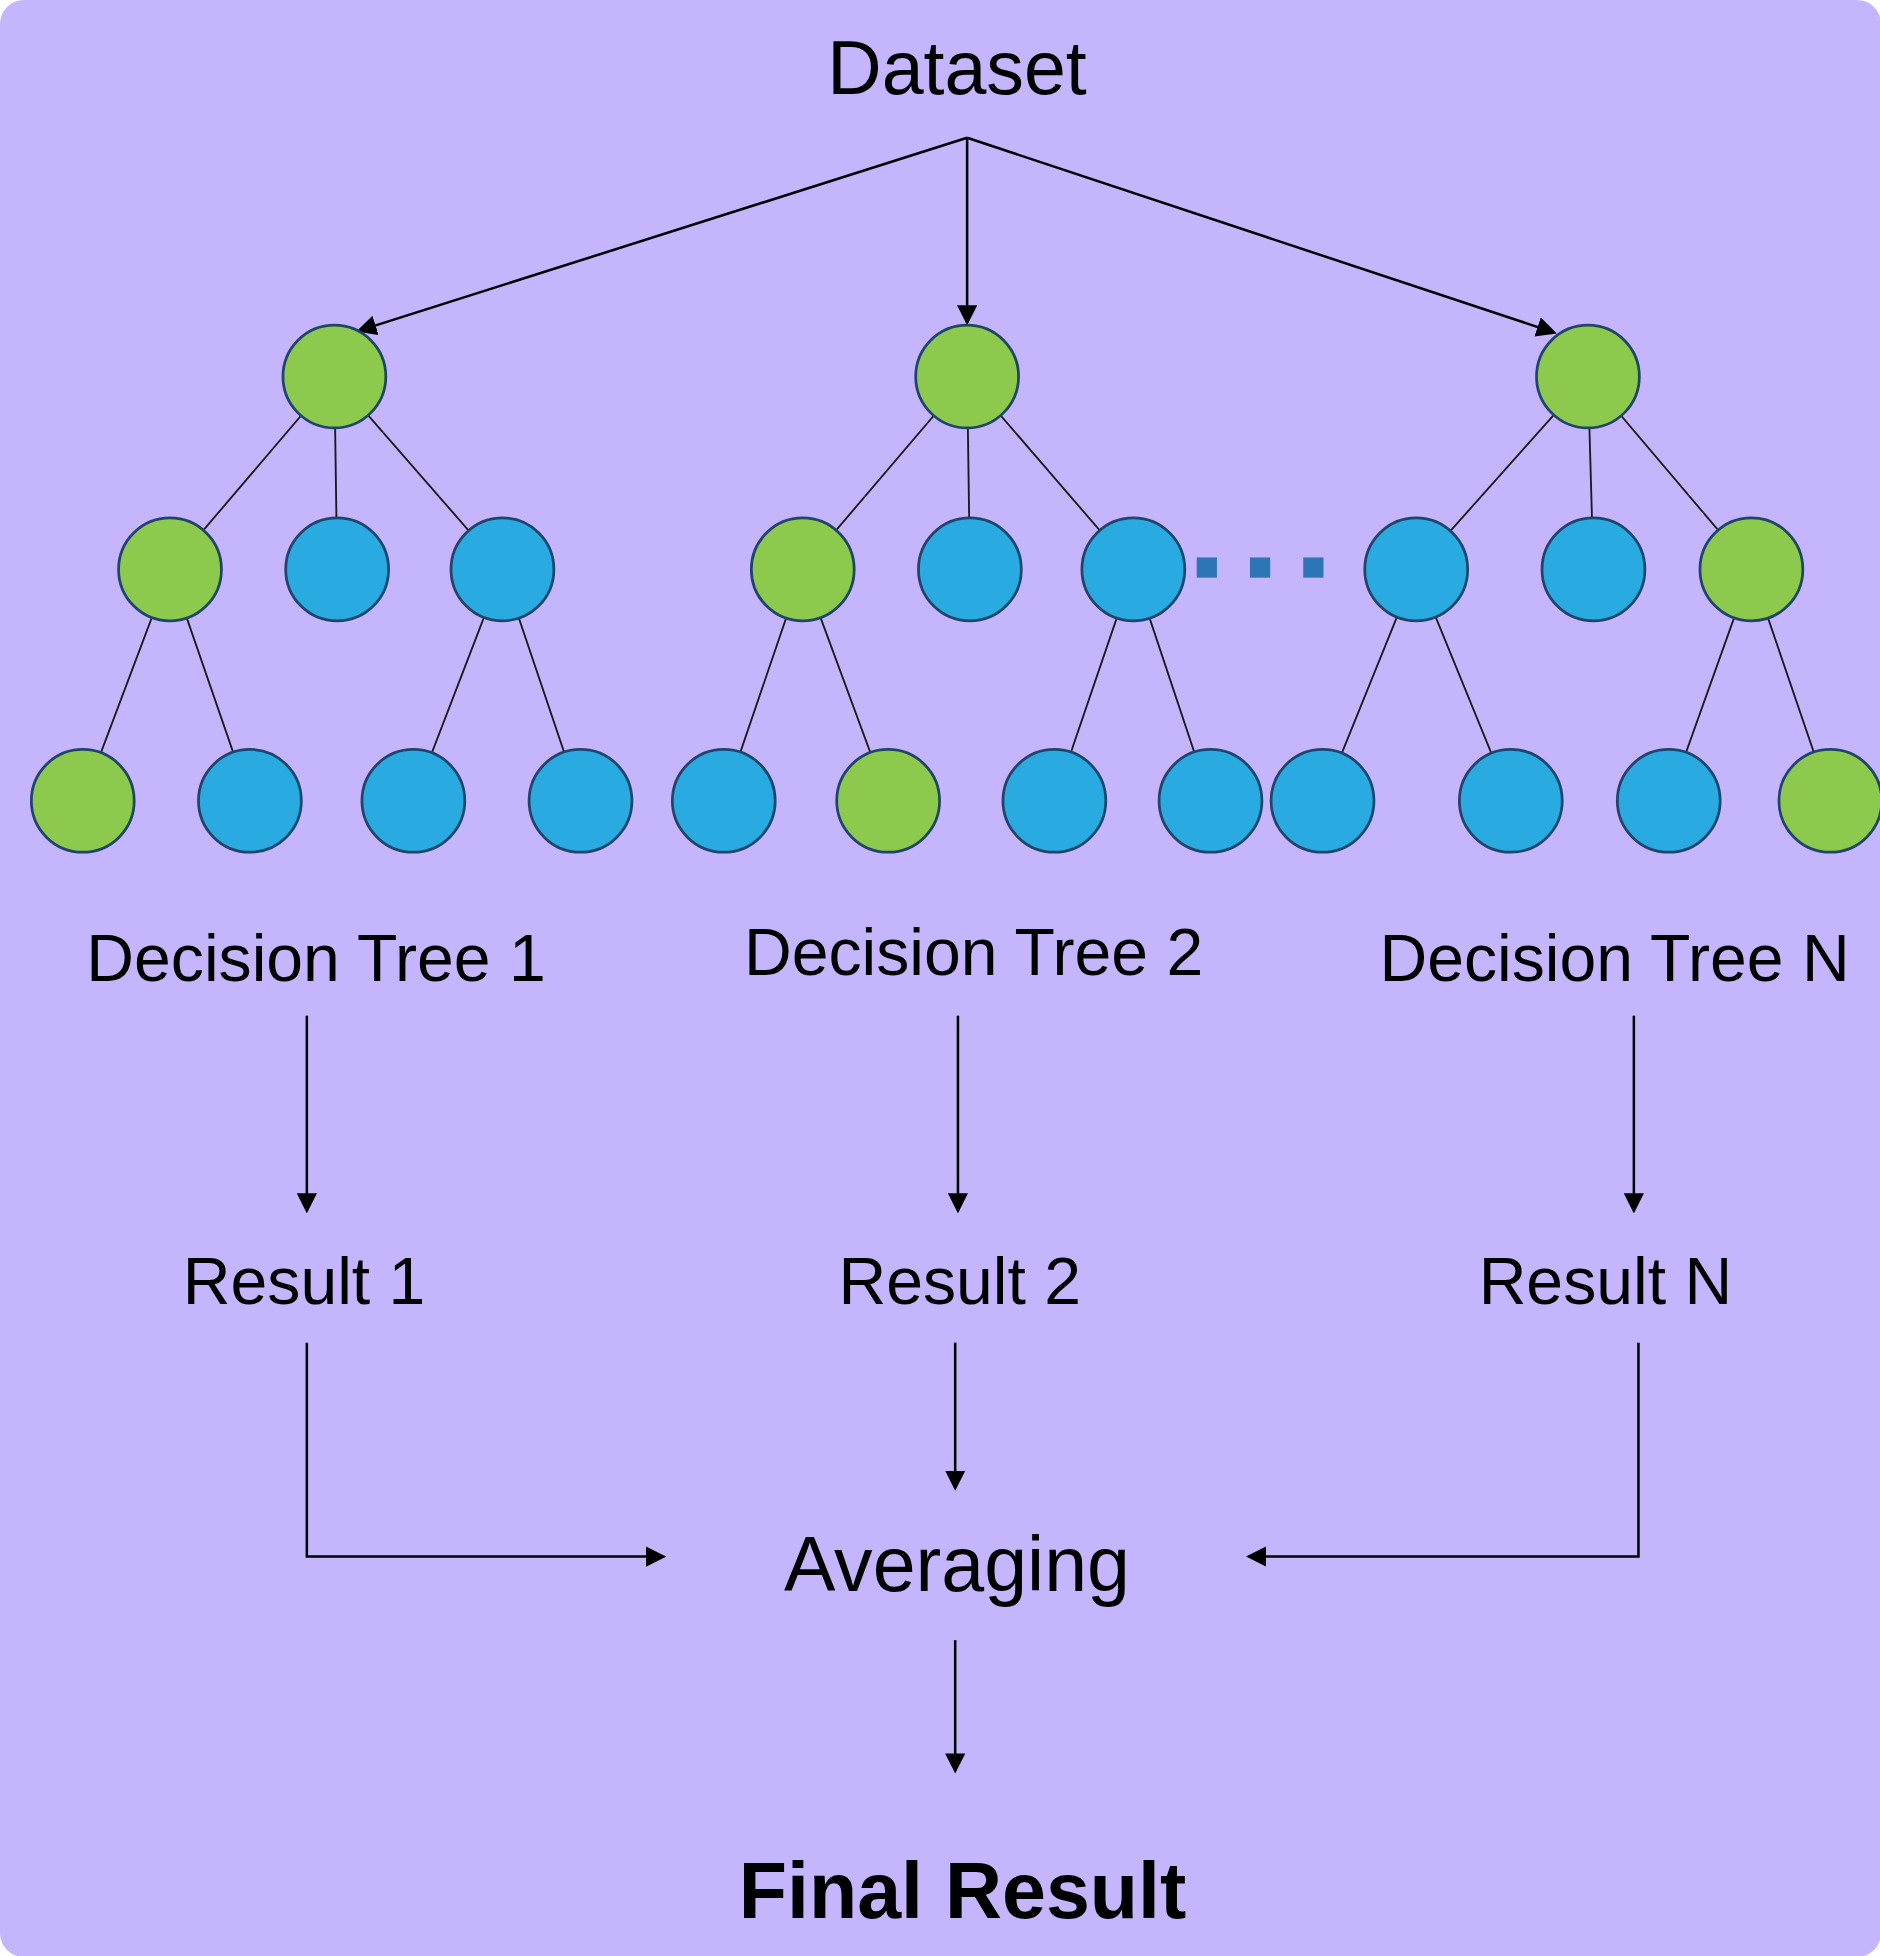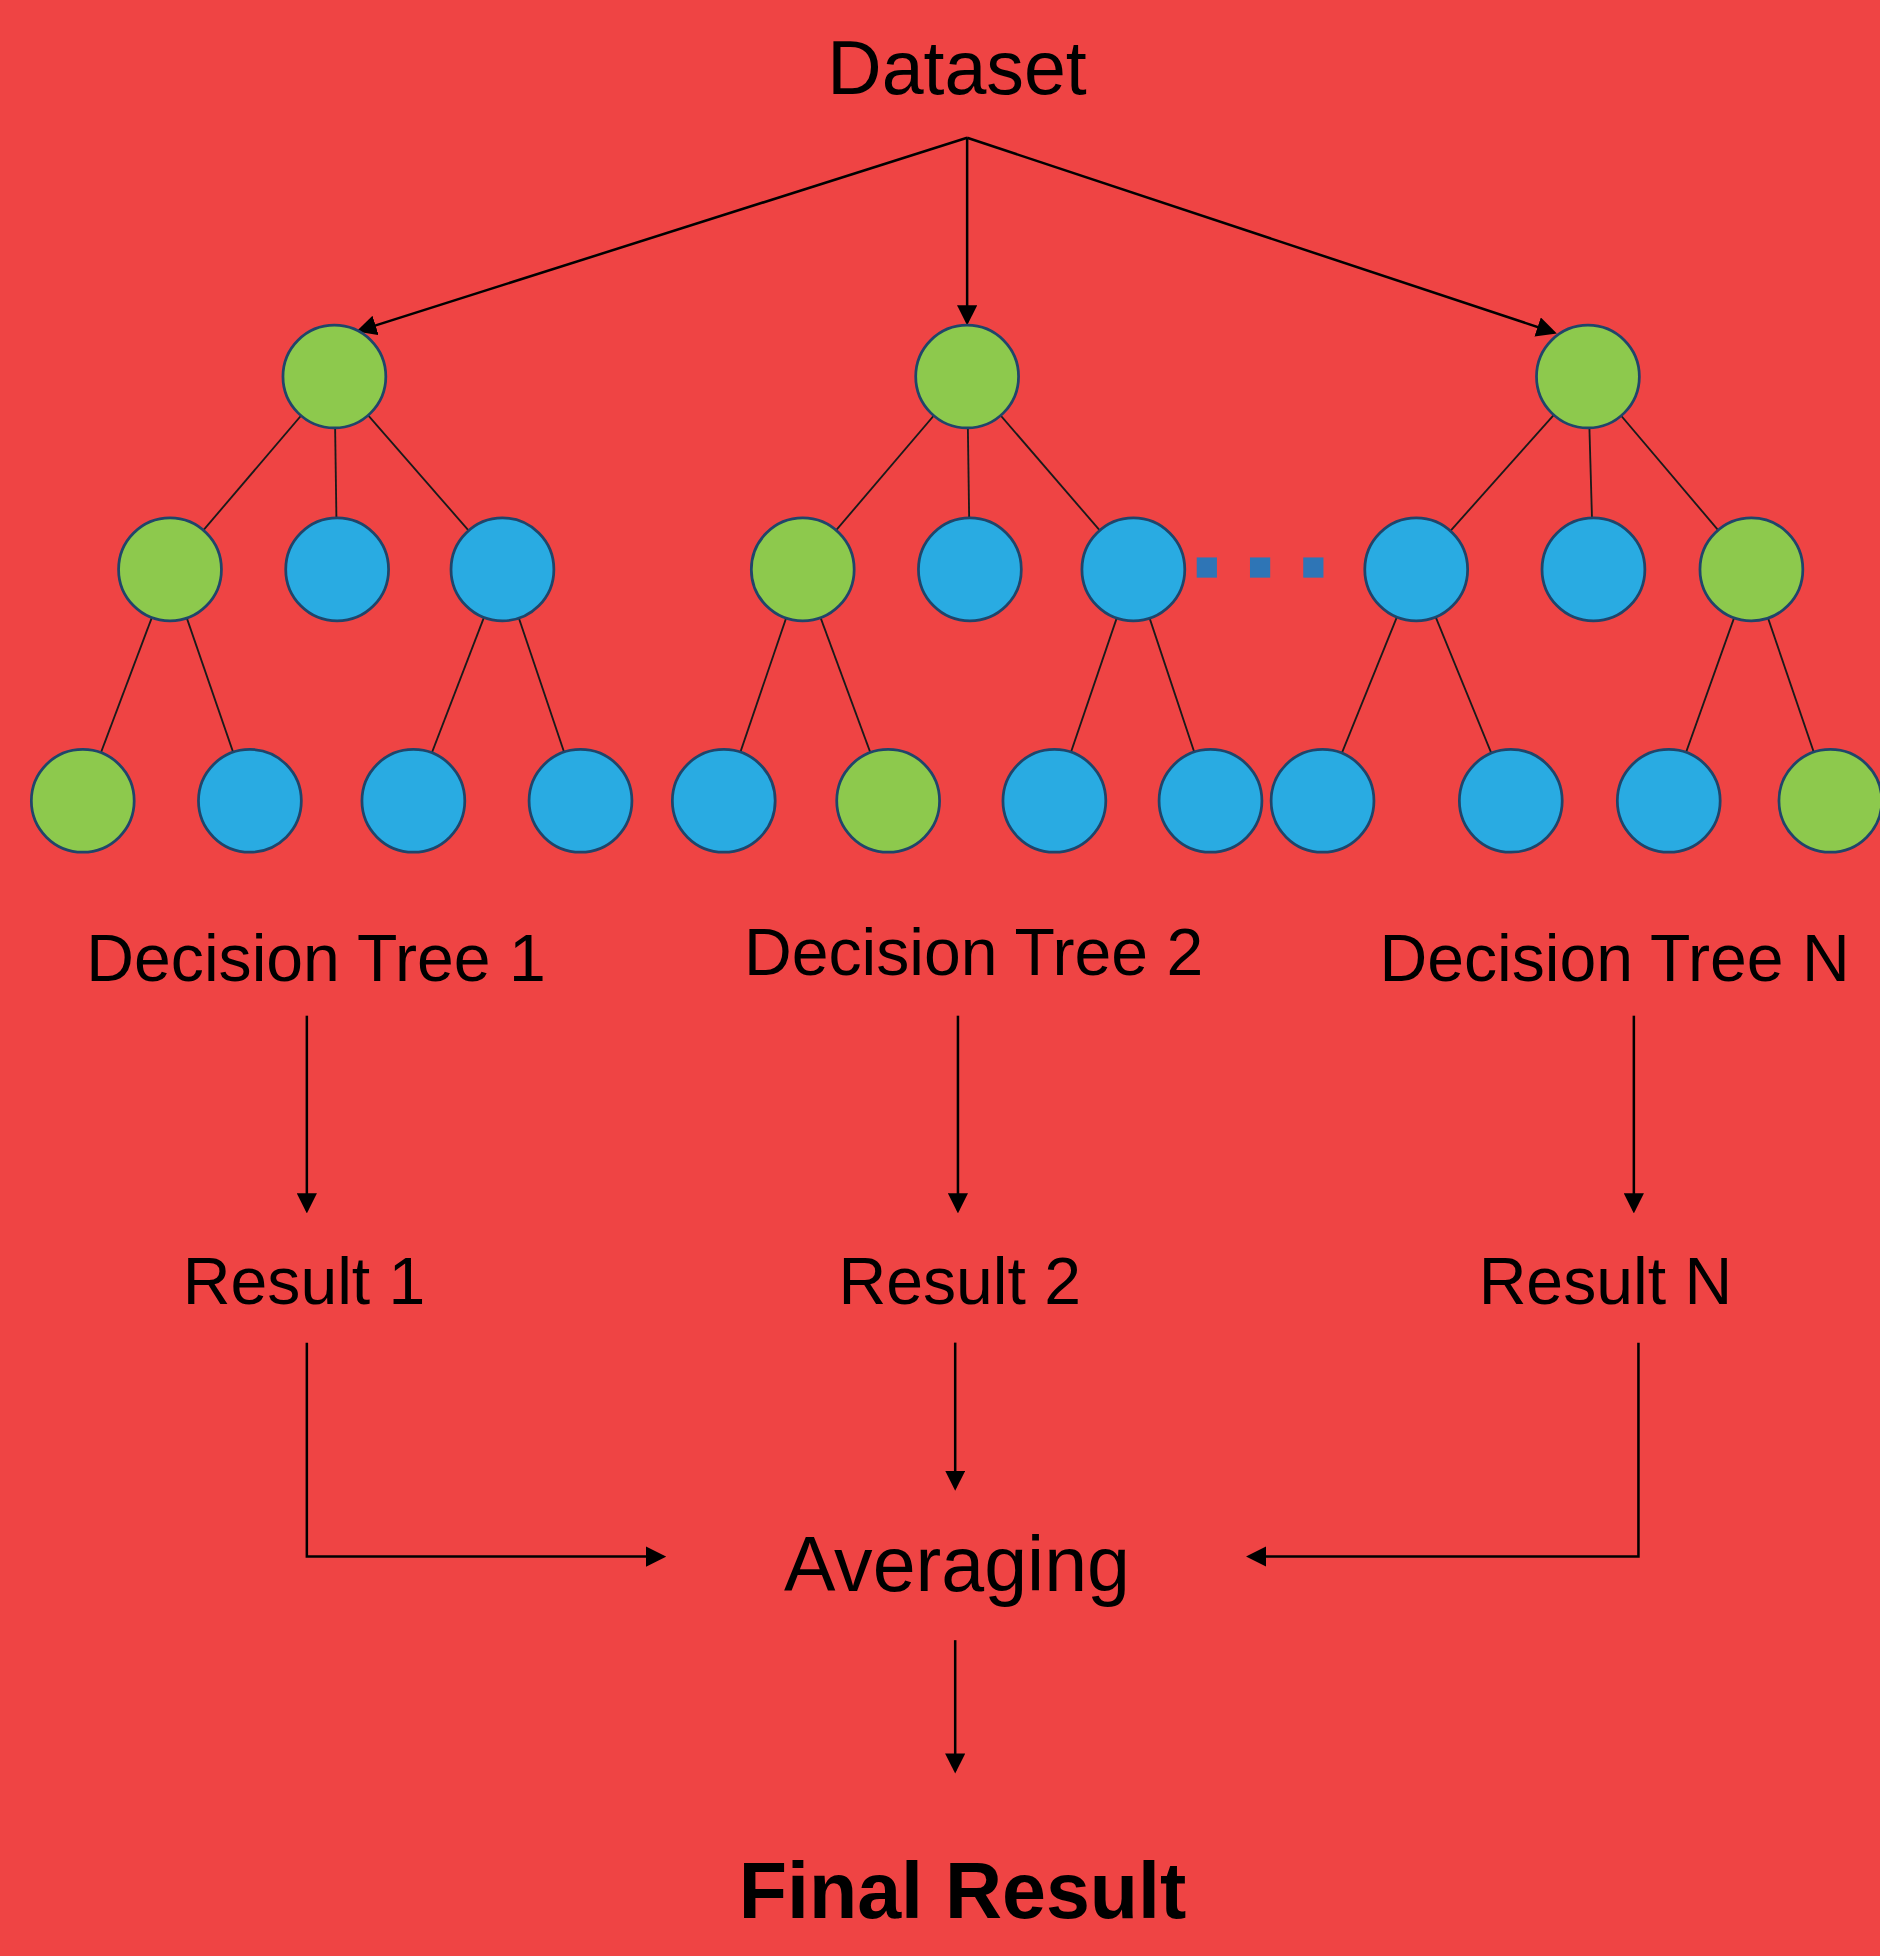--- a/index.html
+++ b/index.html
@@ -4,22 +4,23 @@
 <style>
   html, body {
     margin: 0;
     padding: 0;
     background: #ffffff;
   }
   .canvas {
     position: relative;
     width: 1881px;
     height: 1957px;
-    background: #ef4444;
+    background: #c4b5fd;
     font-family: "Liberation Sans", sans-serif;
+    border-radius: 24px;
   }
   svg { display: block; }
   text {
     font-family: "Liberation Sans", sans-serif;
     fill: #000000;
   }
   .lbl-title   { font-size: 82px; }
   .lbl-tree    { font-size: 72px; }
   .lbl-result  { font-size: 72px; }
   .lbl-avg     { font-size: 84px; }

